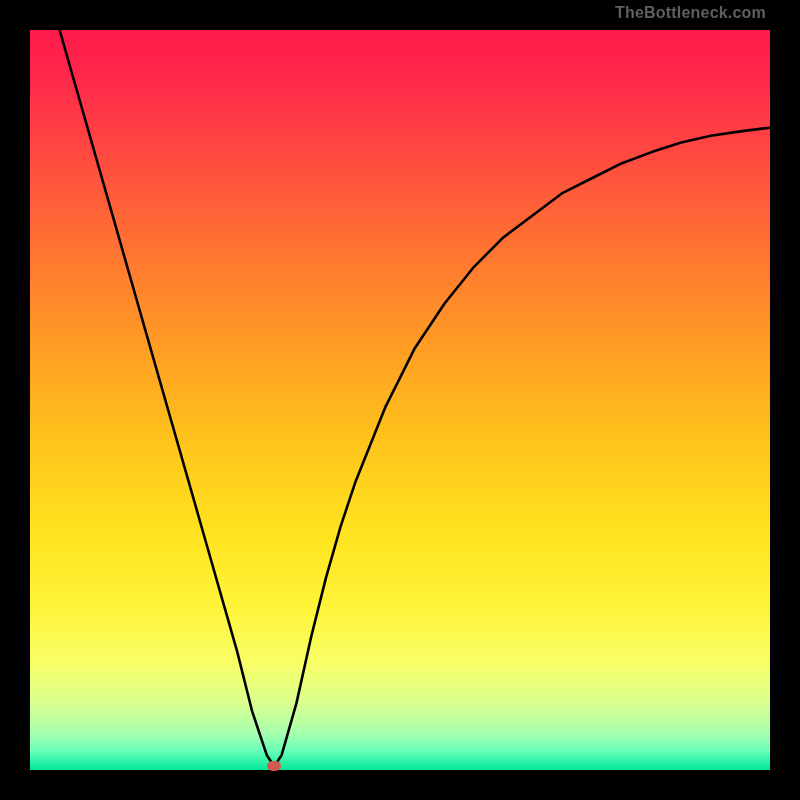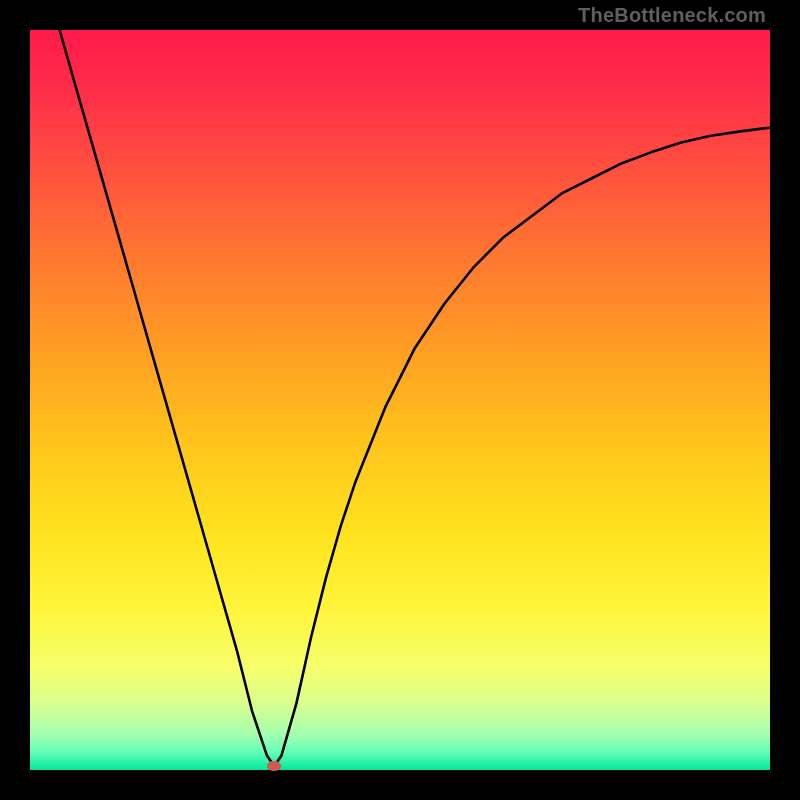--- a/index.html
+++ b/index.html
@@ -29,21 +29,21 @@
   }
   .curve {
     position: absolute;
     inset: 0;
   }
   .watermark {
     position: absolute;
     top: 4px;
     right: 34px;
     font-family: Arial, Helvetica, sans-serif;
-    font-size: 20px;
+    font-size: 16px;
     font-weight: 600;
     color: #5f5f5f;
     letter-spacing: 0.2px;
   }
   .marker {
     position: absolute;
     width: 14px;
     height: 10px;
     border-radius: 50% / 60%;
     background: #d05a50;

